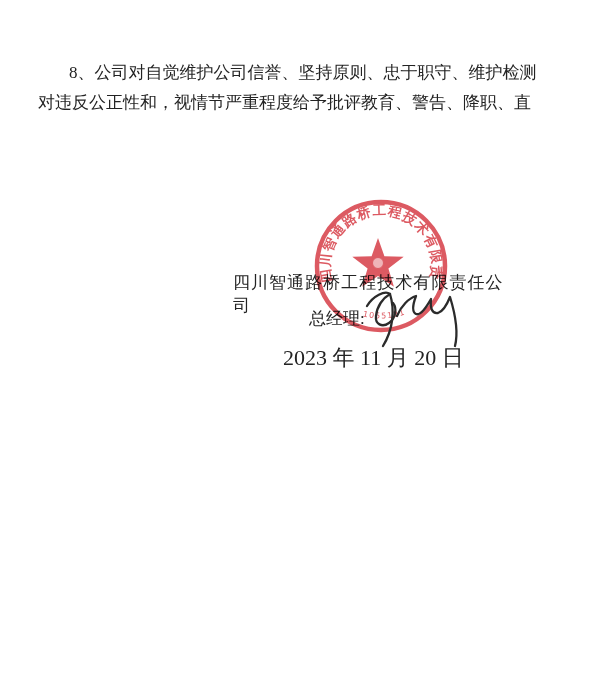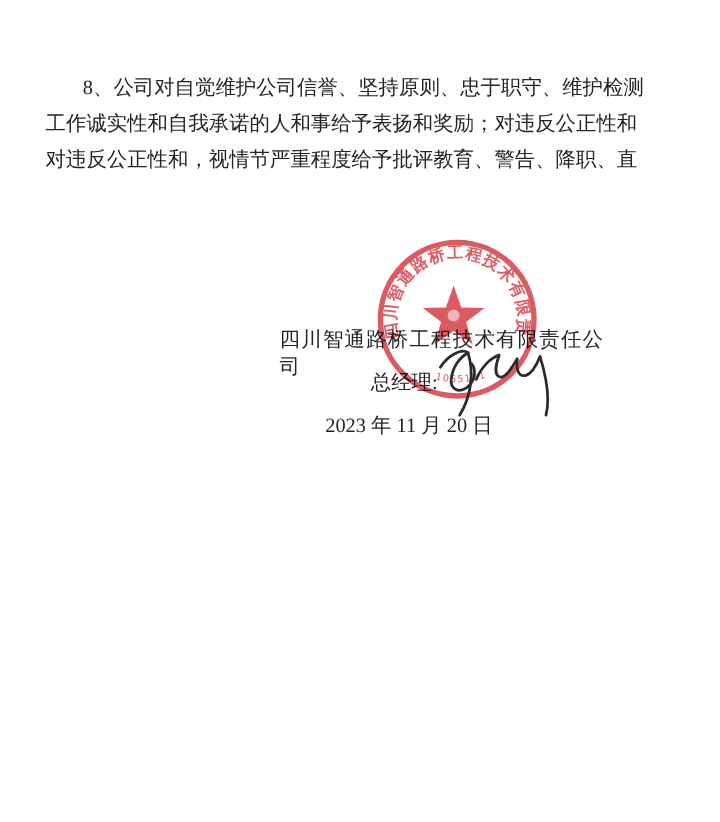--- a/index.html
+++ b/index.html
@@ -42,23 +42,23 @@
   }
   .signer-title {
     position: absolute;
     left: 309px;
     top: 307px;
     font-size: 17px;
     color: #232323;
   }
   .doc-date {
     position: absolute;
-    left: 271px;
+    left: 283px;
     top: 343px;
-    font-size: 17px;
+    font-size: 22px;
     color: #232323;
   }
 
   .seal-svg {
     position: absolute;
     left: 311px;
     top: 196px;
     width: 140px;
     height: 142px;
     mix-blend-mode: multiply;
@@ -90,21 +90,20 @@
     stroke-linejoin: round;
   }
 </style>
 </head>
 <body>
 
 <div class="page">
 
   <div class="paragraph">
     <div class="para-line first">8、公司对自觉维护公司信誉、坚持原则、忠于职守、维护检测</div>
-    <div class="para-line">工作诚实性和自我承诺的人和事给予表扬和奖励；对违反公正性和</div>
     <div class="para-line">对违反公正性和，视情节严重程度给予批评教育、警告、降职、直</div>
   </div>
 
   <div class="company-name">四川智通路桥工程技术有限责任公司</div>
 
   <div class="signer-title">总经理:</div>
 
   <div class="doc-date">2023 年 11 月 20 日</div>
 
   <svg class="seal-svg" viewBox="0 0 140 142" xmlns="http://www.w3.org/2000/svg">

